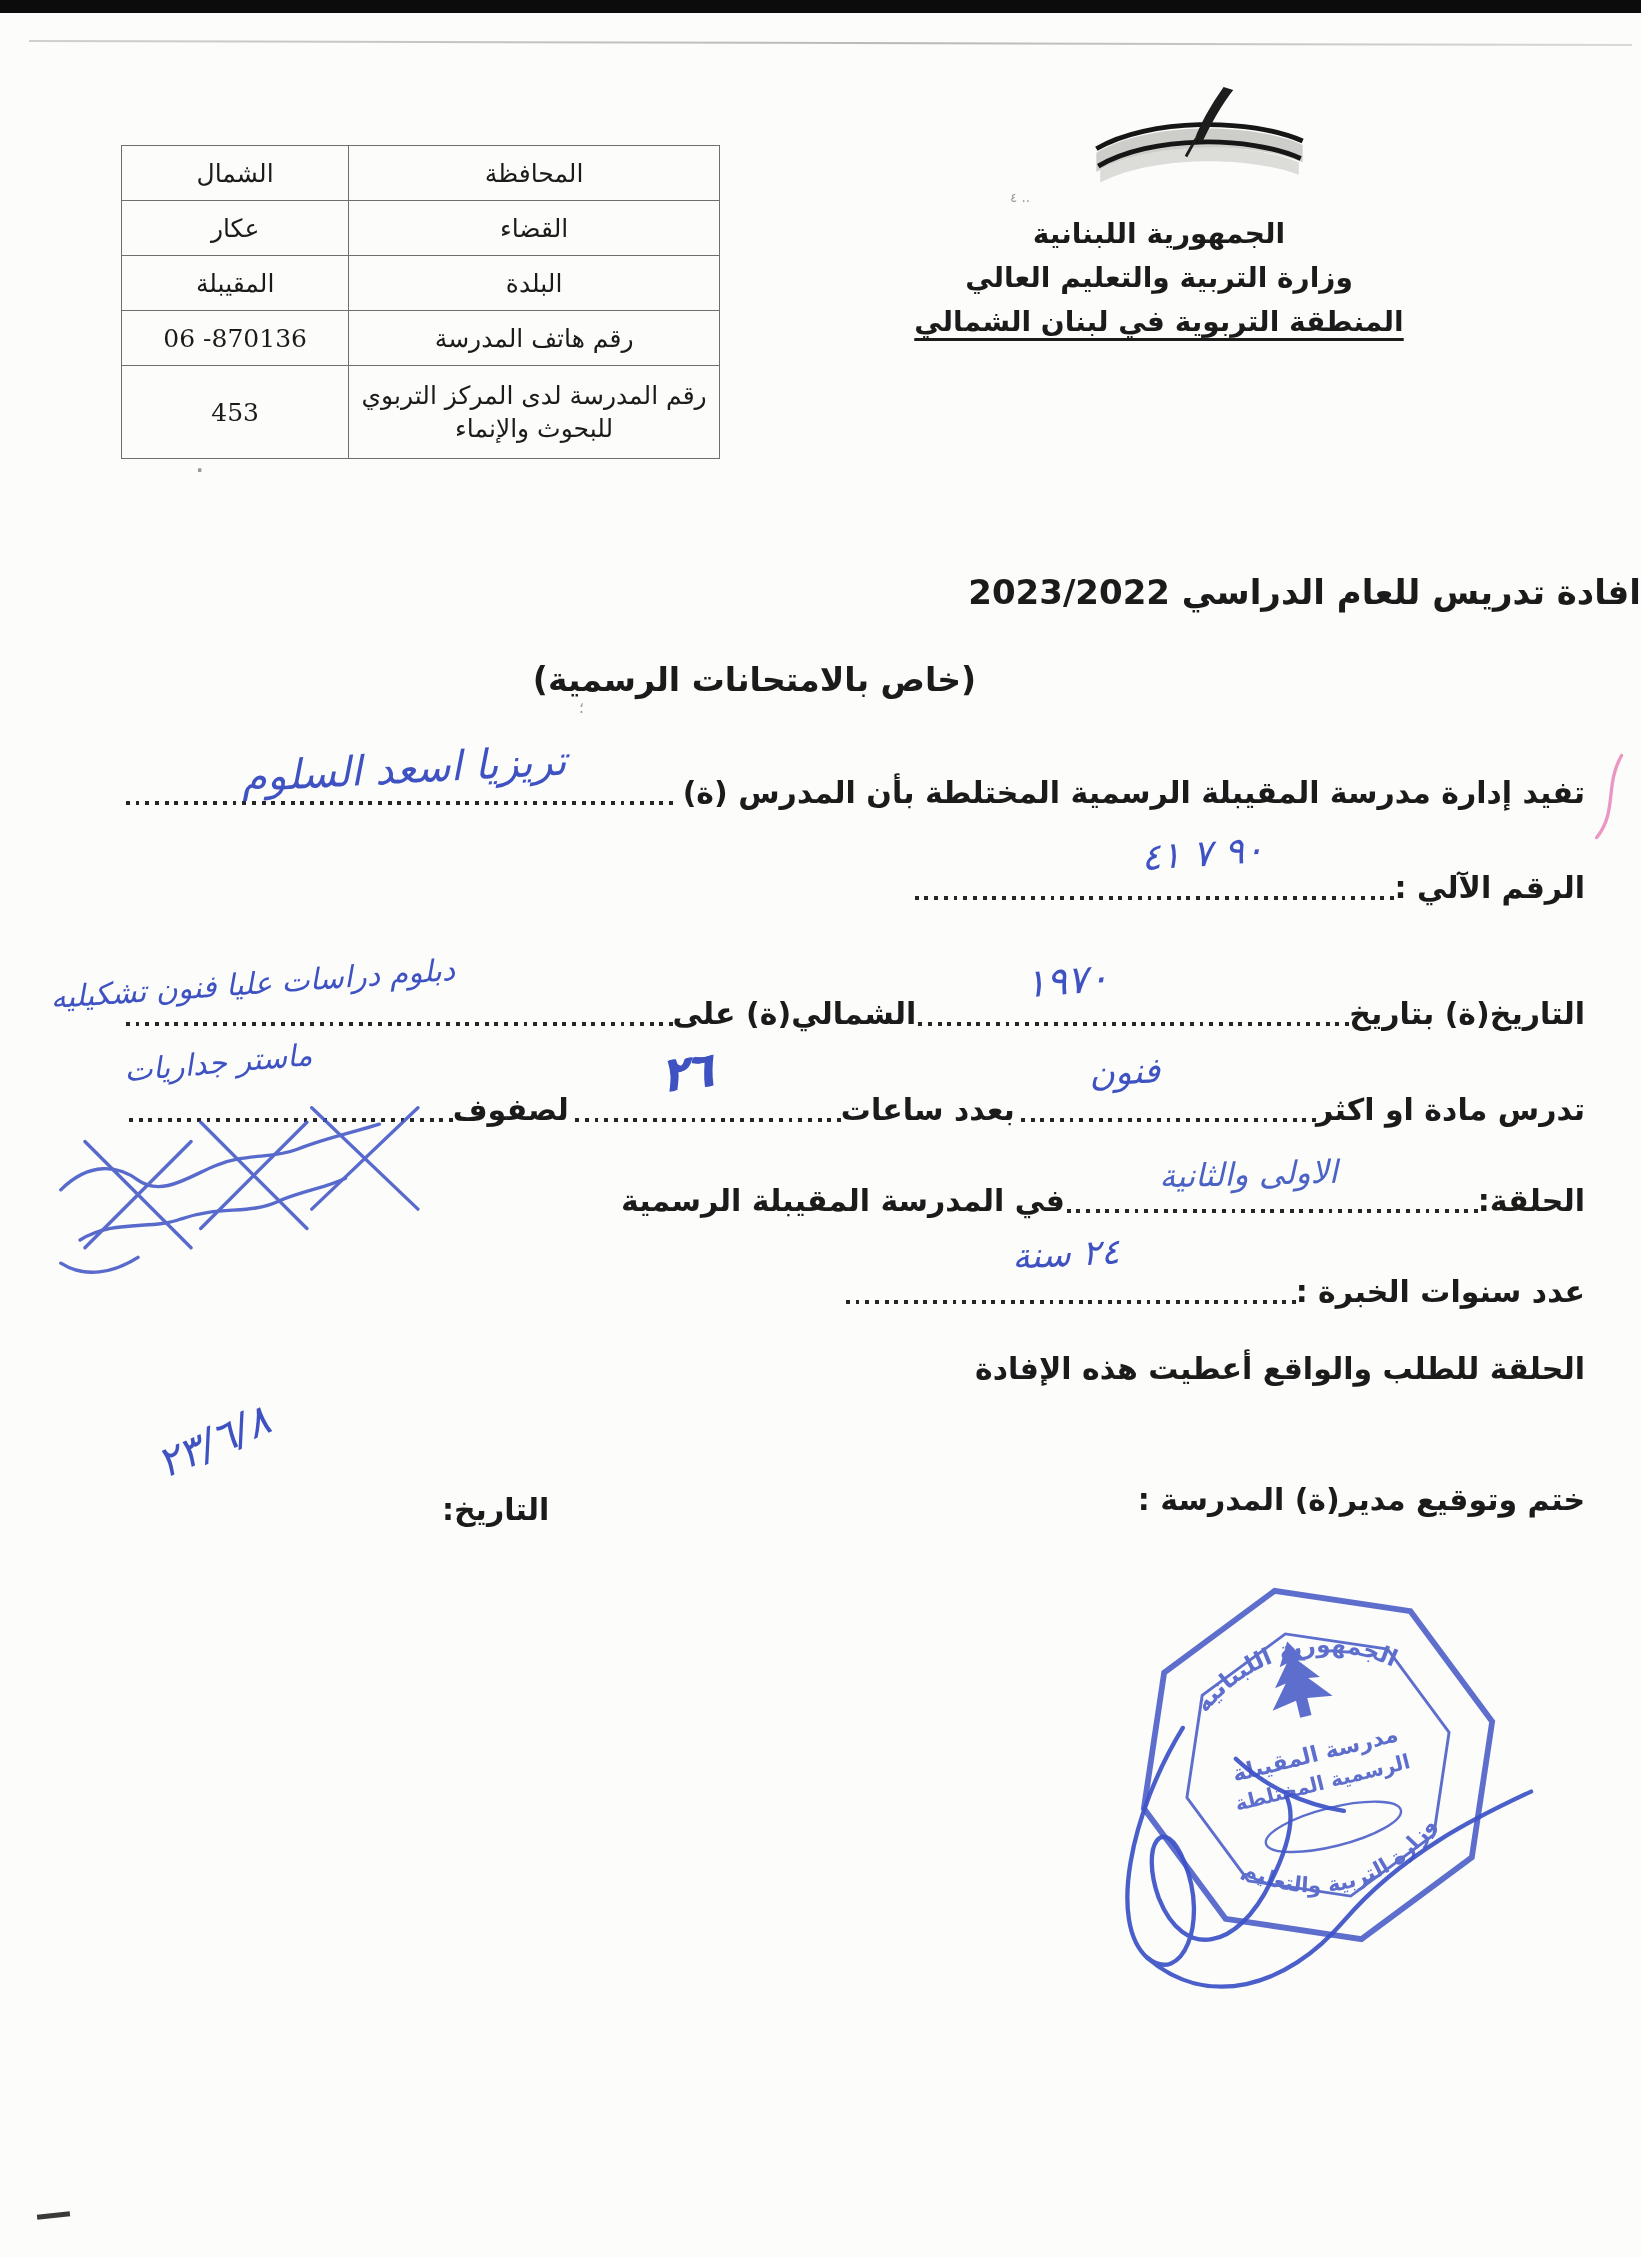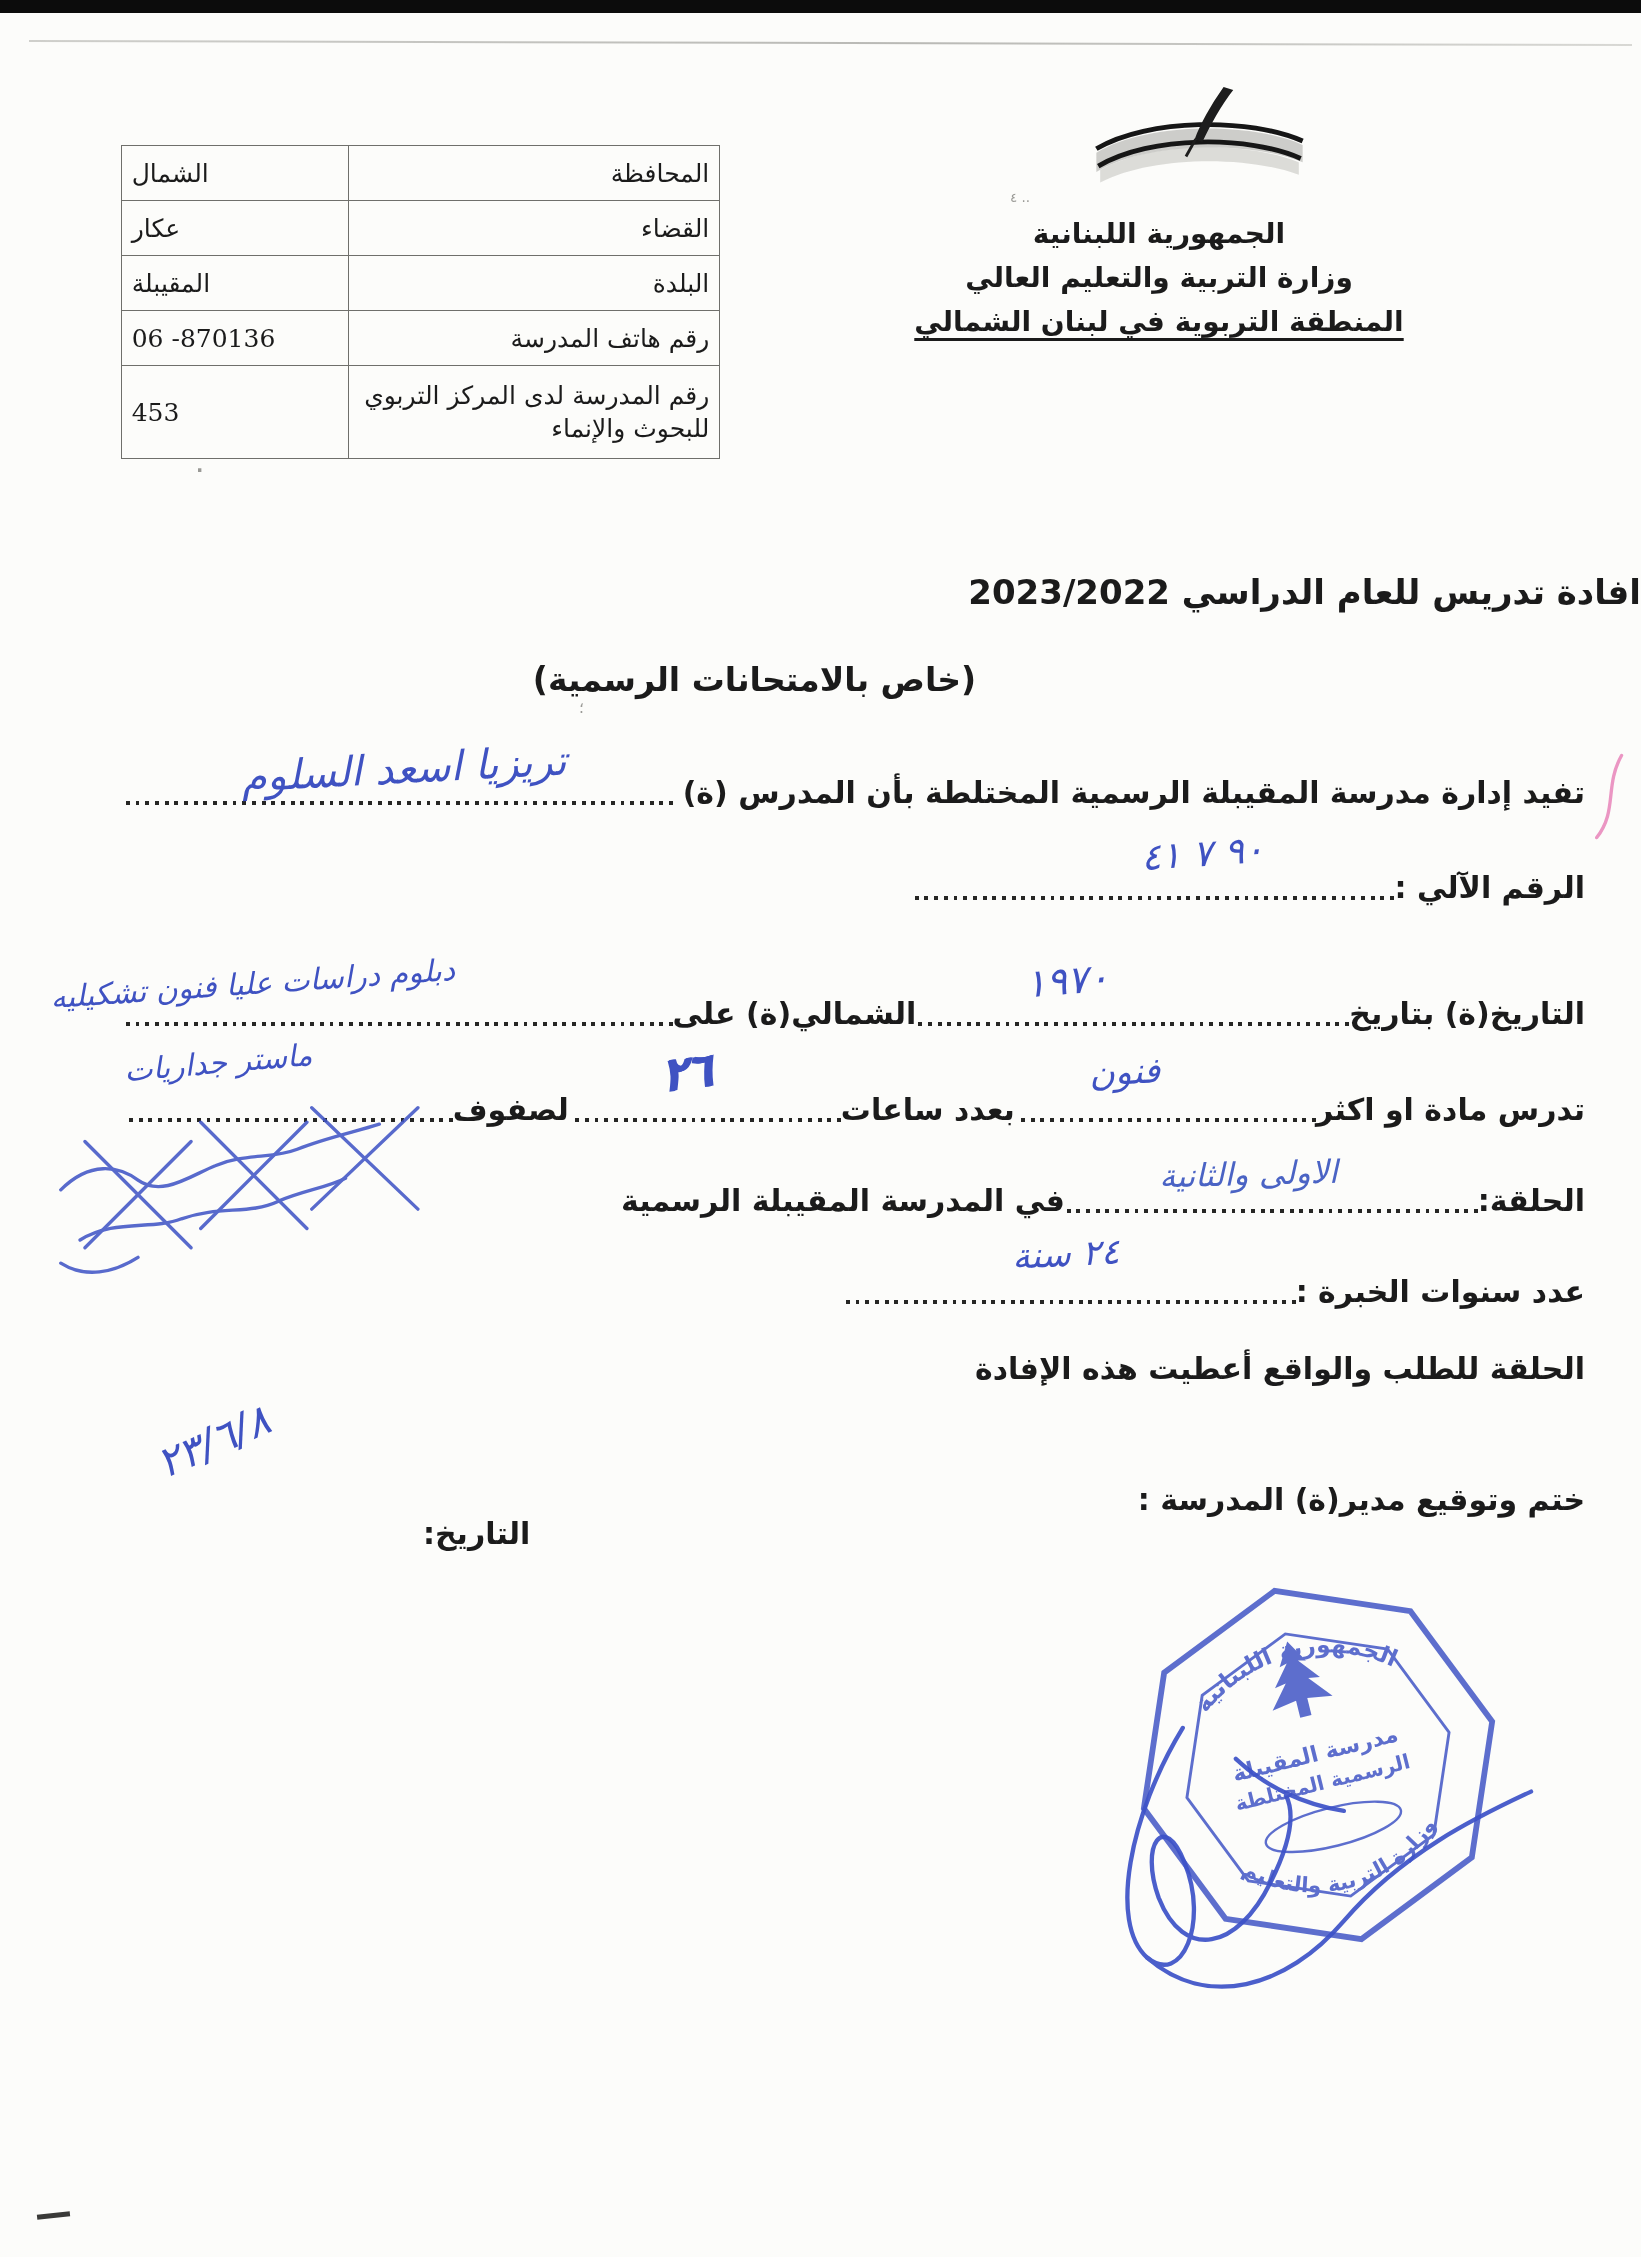--- a/index.html
+++ b/index.html
@@ -22,21 +22,21 @@
 
   
   .ministry{position:absolute;left:850px;top:212px;width:618px;text-align:center;
     font-weight:700;font-size:28px;line-height:44px;}
   .ministry .u{text-decoration:underline;text-decoration-thickness:2.9px;text-underline-offset:6.8px;}
   .logo{position:absolute;left:1079px;top:81px;width:241px;height:124px;}
 
   
   table.info{position:absolute;left:121px;top:145px;width:599px;border-collapse:collapse;
     direction:rtl;font-size:25px;font-family:"DejaVu Serif", serif;}
-  table.info td{border:1.9px solid #6f6f6b;vertical-align:middle;padding:3.9px 9.7px;line-height:33px;}
+  table.info td{border:1.9px solid #6f6f6b;text-align:center;vertical-align:middle;padding:3.9px 9.7px;line-height:33px;}
   table.info td.lbl{width:62%;}
   table.info td.val{width:38%;direction:ltr;}
   table.info tr{height:55px;}
   table.info tr.tall{height:93px;}
 
   
   .title{position:absolute;left:0;top:572px;width:1641px;text-align:right;
     font-weight:700;font-size:34px;direction:rtl;}
   .subtitle{position:absolute;left:0;top:660px;width:1509px;text-align:center;
     font-weight:700;font-size:33px;direction:rtl;}
@@ -175,21 +175,21 @@
     <span class="lead" style="width:452px;"></span>
     <span class="spacer"></span>
   </div>
   <div class="hw" dir="rtl" style="left:1012px;top:1234px;font-size:35px;transform:rotate(-3deg);letter-spacing:5.8px;">٢٤ سنة</div>
 
   <div class="bline" style="top:1348px;left:124px;">
     <span class="t">الحلقة للطلب والواقع أعطيت هذه الإفادة</span>
   </div>
 
   <div class="sig-label" style="right:56px;top:1482px;">ختم وتوقيع مدير(ة) المدرسة :</div>
-  <div class="sig-label" style="left:423px;top:1492px;margin-top:24px;">التاريخ:</div>
+  <div class="sig-label" style="left:442px;top:1492px;">التاريخ:</div>
   <div class="hw" dir="ltr" style="left:154px;top:1417px;font-size:42px;transform:rotate(-24deg);letter-spacing:5.8px;">٢٣/٦/٨</div>
 
   <svg style="left:1591px;top:751px;" width="42" height="93" viewBox="0 0 44 96">
     <path d="M32 4 C14 36 28 62 6 90" fill="none" stroke="#e884b8" stroke-width="3.5" stroke-linecap="round" opacity="0.85"></path>
   </svg>
 
   <svg style="left:1120px;top:1572px;" width="396" height="386" viewBox="0 0 410 400">
     <g transform="rotate(-14 205 200)" stroke="#3b50c4" fill="none" opacity="0.82">
       <polygon points="391,200 336.5,331.5 205,386 73.5,331.5 19,200 73.5,68.5 205,14 336.5,68.5" stroke-width="6"></polygon>
       <polygon points="345,200 304,299 205,340 106,299 65,200 106,101 205,60 304,101" stroke-width="3"></polygon>

